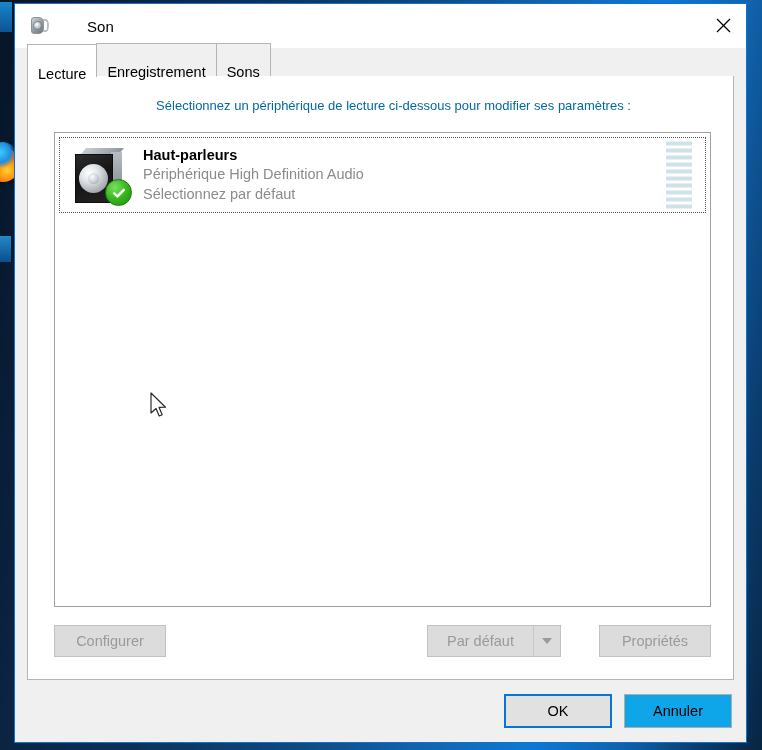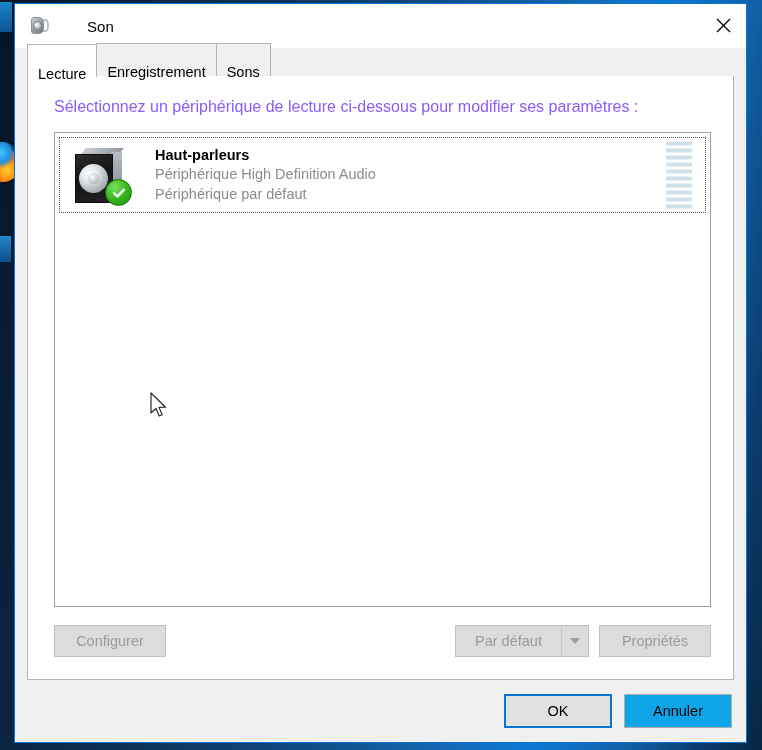--- a/index.html
+++ b/index.html
@@ -179,23 +179,24 @@
     background: #ffffff;
     border: 1px solid #b4b4b4;
     border-top: 1px solid #b4b4b4;
     box-sizing: border-box;
     position: relative;
     margin-top: -1px;
     padding: 0;
   }
 
   .instruction {
-    font-size: 16px;
-    color: #8b5cf6;
+    font-size: 13px;
+    color: #0369a1;
     margin: 22px 0 0 26px;
+    text-align: center;
   }
 
   
   .listbox {
     position: absolute;
     left: 26px;
     top: 56px;
     right: 22px;
     bottom: 72px;
     background: #ffffff;
@@ -266,21 +267,21 @@
     background: radial-gradient(circle at 36% 30%, #7ae05f 0%, #37b81e 48%, #1d8f0d 100%);
     border: 1px solid #1a7a0c;
     box-sizing: border-box;
     display: flex;
     align-items: center;
     justify-content: center;
   }
   .dev-icon .check-badge svg { display: block; }
 
   .dev-text {
-    margin-left: 24px;
+    margin-left: 12px;
     line-height: 1.33;
   }
   .dev-name {
     font-size: 14.5px;
     font-weight: bold;
     color: #000;
   }
   .dev-sub {
     font-size: 14.5px;
     color: #8b8b8b;
@@ -305,20 +306,21 @@
 
   
   .midbuttons {
     position: absolute;
     left: 26px;
     right: 22px;
     bottom: 22px;
     height: 32px;
     display: flex;
     align-items: center;
+    gap: 28px;
   }
   .btn {
     height: 32px;
     min-width: 112px;
     font-size: 14.5px;
     font-family: "Liberation Sans", sans-serif;
     background: #e1e1e1;
     border: 1px solid #adadad;
     color: #000;
     box-sizing: border-box;
@@ -437,21 +439,21 @@
           <div class="check-badge">
             <svg width="16" height="16" viewBox="0 0 16 16" aria-hidden="true">
               <polyline points="3.2,8.4 6.4,11.4 12.8,4.8" fill="none" stroke="#ffffff" stroke-width="2.4" stroke-linecap="round" stroke-linejoin="round"></polyline>
             </svg>
           </div>
         </div>
 
         <div class="dev-text">
           <div class="dev-name">Haut-parleurs</div>
           <div class="dev-sub">Périphérique High Definition Audio</div>
-          <div class="dev-sub">Périphérique par défaut</div>
+          <div class="dev-sub">Sélectionnez par défaut</div>
         </div>
 
         <div class="vumeter" id="vumeter">
             <div class="vubar" style="background: rgb(207, 226, 234);"></div>
             <div class="vubar" style="background: rgb(207, 226, 234);"></div>
             <div class="vubar" style="background: rgb(207, 226, 234);"></div>
             <div class="vubar" style="background: rgb(207, 226, 234);"></div>
             <div class="vubar" style="background: rgb(207, 226, 234);"></div>
             <div class="vubar" style="background: rgb(207, 226, 234);"></div>
             <div class="vubar" style="background: rgb(207, 226, 234);"></div>

